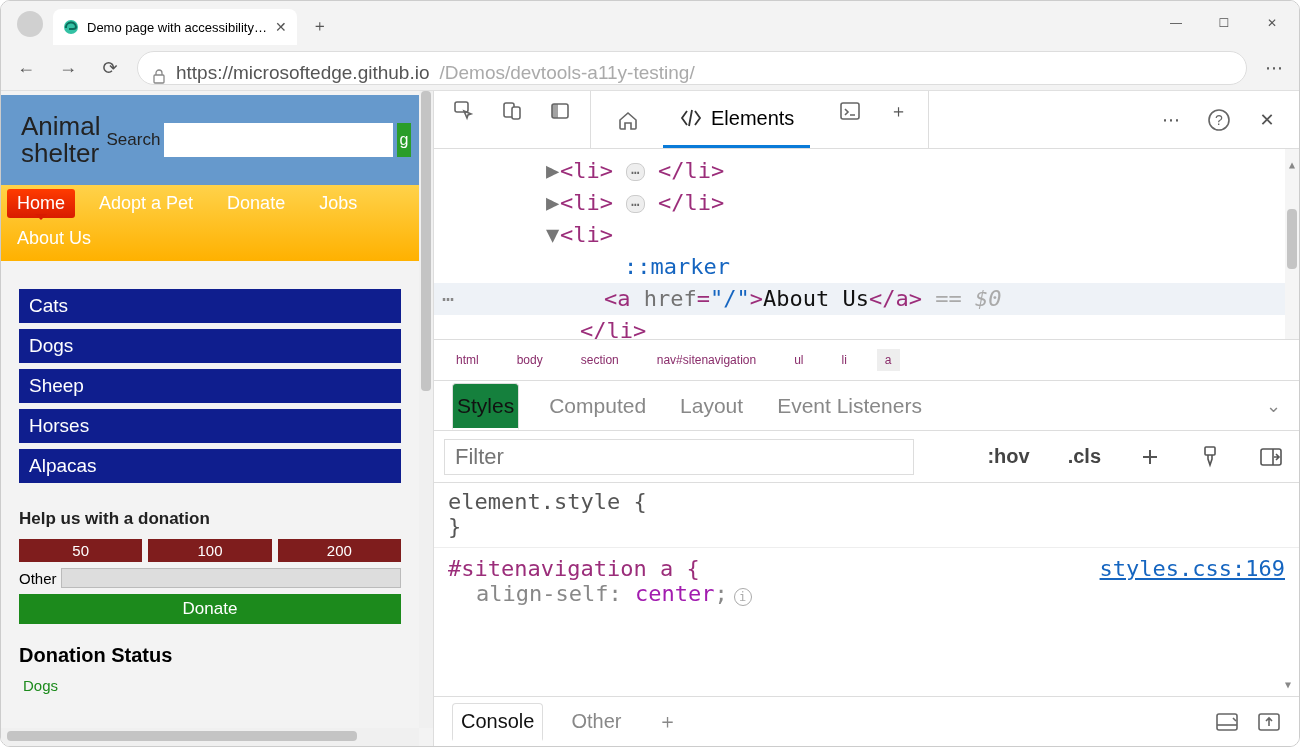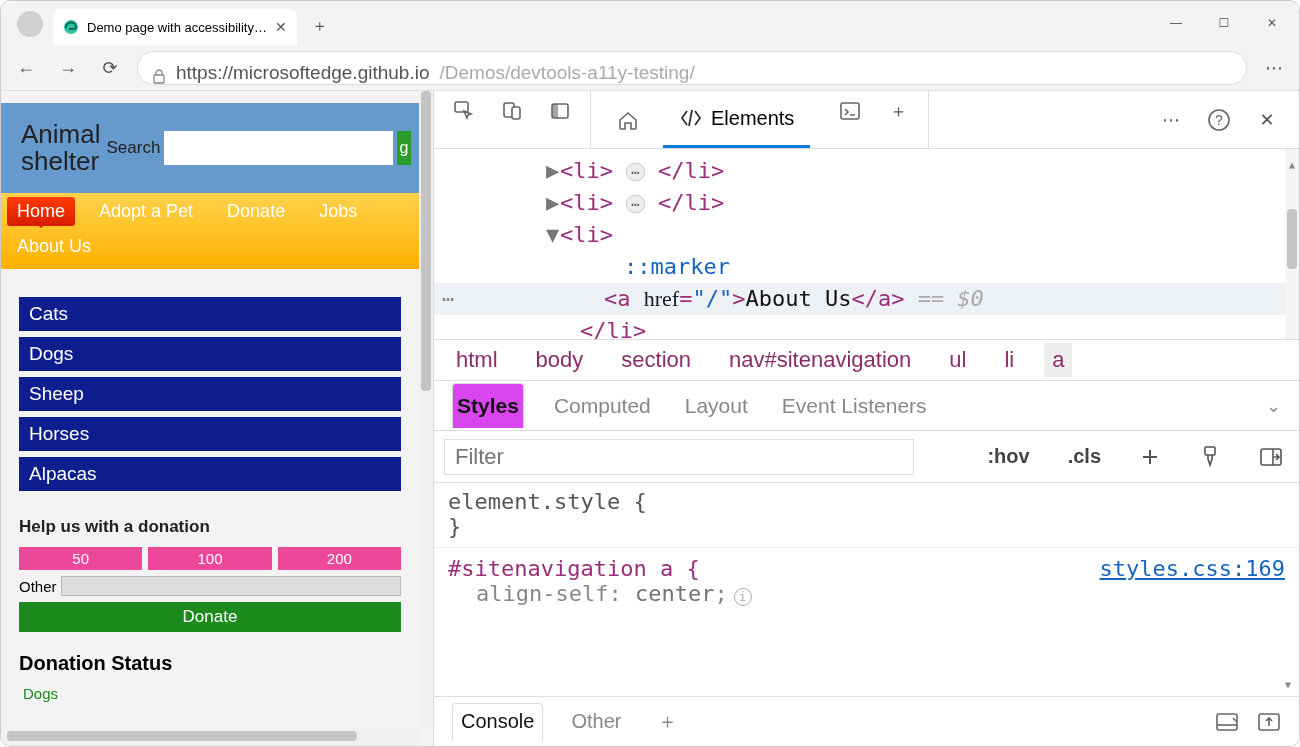--- a/index.html
+++ b/index.html
@@ -62,21 +62,21 @@
 
   
   .main {
     position:absolute; top:90px; left:0; right:0; bottom:0;
     display:flex;
   }
   .page-pane {
     width: 432px; height: 100%; position:relative; overflow:hidden;
     background:#f3f3f3;
   }
-  .page-scroll { position:absolute; top:12px; left:0; width:418px; bottom:18px; overflow:hidden; }
+  .page-scroll { position:absolute; top:4px; left:0; width:418px; bottom:18px; overflow:hidden; }
   .page-vscroll { position:absolute; right:0; top:0; width:14px; bottom:18px; background:#f0f0f0; }
   .page-vscroll .thumb { position:absolute; left:2px; width:10px; top:0; height:300px; background:#c4c4c4; border-radius:4px;}
   .page-hscroll { position:absolute; left:0; bottom:0; height:18px; right:14px; background:#f0f0f0;}
   .page-hscroll .thumb { position:absolute; top:3px; height:10px; left:6px; width:350px; background:#c4c4c4; border-radius:4px;}
 
   .page-header {
     background:#6699cc;
     padding:8px 8px 8px 20px;
     display:flex; align-items:center; gap:4px;
     height:90px;
@@ -96,21 +96,21 @@
   .nav-item.active::after{
     content:""; position:absolute; left:50%; transform:translateX(-50%);
     bottom:-8px; border:6px solid transparent; border-top-color:#d81b00;
   }
 
   .content { padding: 28px 18px 10px 18px; background:#f3f3f3;}
   .cat-list { display:flex; flex-direction:column; gap:6px; }
   .cat-item { background:#0f1e8e; color:#fff; font-size:19px; padding:6px 10px; cursor:pointer;}
   .don-title { font-weight:700; font-size:17px; margin-top:26px; color:#222;}
   .don-row { display:flex; gap:6px; margin-top:10px;}
-  .don-btn { flex:1; background:#ec4899; color:#fff; text-align:center; padding:3px 0; font-size:15px; cursor:pointer;}
+  .don-btn { flex:1; background:#7f1d1d; color:#fff; text-align:center; padding:3px 0; font-size:15px; cursor:pointer;}
   .other-row { display:flex; align-items:center; margin-top:6px; gap:4px; font-size:15px;}
   .other-row input { flex:1; height:20px; background:#ddd; border:1px solid #bbb;}
   .donate-bar { margin-top:6px; background:#1c8a1c; color:#fff; text-align:center; padding:5px 0; font-size:17px; cursor:pointer;}
   .status-title { font-weight:700; font-size:20px; margin-top:20px;}
   .status-val { color:#1c8a1c; font-size:15px; margin-top:10px; padding-left:4px;}
 
   
   .devtools { flex:1; display:flex; flex-direction:column; border-left:1px solid #ddd; background:#fff; }
   .dt-tabs {
     height:58px; display:flex; align-items:center; border-bottom:1px solid #ddd;
@@ -118,53 +118,53 @@
   .dt-group { display:flex; align-items:flex-start; height:100%; border-right:1px solid #ddd; padding:0 10px; gap:8px;}
   .dt-icon { width:40px;height:40px;display:flex;align-items:center;justify-content:center;font-size:18px;color:#555;cursor:pointer;}
   .dt-tab { height:100%; display:flex; align-items:center; gap:8px; padding:0 16px; font-size:20px; color:#555; cursor:pointer;}
   .dt-tab.active { border-bottom:3px solid #0a7bd8; background:#fff; color:#000;}
   .dt-right { margin-left:auto; display:flex; align-items:center; gap:8px; padding-right:12px;}
 
   .dom-panel { position:relative; flex:0 0 190px; overflow:hidden; font-family:Consolas,monospace; font-size:22px; line-height:32px; padding:6px 0; }
   .dom-line { white-space:pre; padding-left: 112px; }
   .dom-line .caret { display:inline-block; width:14px; color:#777; }
   .tag { color:#9b2d7a; }
-  .attrn { color:#0f172a;font-family:Liberation Serif, serif; }
+  .attrn { color:#737373; }
   .attrv { color:#1565c0; }
   .pseudo { color:#1565c0; }
   .text { color:#111; }
   .ghost { color:#aaa; font-style:italic;}
   .sel-row { background:#eef2f7; position:relative;}
   .sel-row::before { content:"⋯"; position:absolute; left:8px; color:#888; font-size:20px;}
   .ellipsis-pill { display:inline-block; background:#eee; border:1px solid #ccc; border-radius:8px; font-size:14px; padding:0 4px; color:#666; line-height:16px; vertical-align:middle;}
   .dom-vscroll { position:absolute; right:0; top:0; bottom:0; width:14px; background:#f5f5f5;}
   .dom-vscroll .thumb{ position:absolute; left:2px; width:10px; top:60px; height:60px; background:#c4c4c4; border-radius:4px;}
   .dom-vscroll .ar { position:absolute; left:2px; width:10px; height:12px; color:#888; font-size:10px; text-align:center;}
   .dom-vscroll .up{ top:0;} .dom-vscroll .dn{ bottom:0;}
 
-  .crumbs { height:42px; border-top:1px solid #ddd; border-bottom:1px solid #ddd; display:flex; align-items:center; gap:22px; padding:0 14px; font-size:22px; color:#8a2d6b;}
+  .crumbs { height:42px; border-top:1px solid #ddd; border-bottom:1px solid #ddd; display:flex; align-items:center; gap:22px; padding:0 14px; font-size:12px; color:#8a2d6b;}
   .crumb { cursor:pointer; padding:4px 8px;}
   .crumb.sel { background:#eee; color:#8a2d6b;}
 
   .style-tabs { height:50px; display:flex; align-items:center; gap:26px; padding:0 18px; font-size:21px; color:#888; border-bottom:1px solid #ddd;}
   .style-tab { cursor:pointer; padding:10px 4px;}
-  .style-tab.active { color:#111; background:#d946ef; border:1px solid #ddd; border-bottom:2px solid #fff; border-radius:4px 4px 0 0; margin-bottom:-1px;font-weight:bold;}
+  .style-tab.active { color:#111; background:#15803d; border:1px solid #ddd; border-bottom:2px solid #fff; border-radius:4px 4px 0 0; margin-bottom:-1px;}
   .style-tabs .chev { margin-left:auto; color:#888; font-size:18px; cursor:pointer;}
 
   .filter-row { height:52px; display:flex; align-items:center; border-bottom:1px solid #ddd;}
   .filter-input { flex:1; max-width:470px; height:36px; border:1px solid #ddd; margin-left:10px; padding:0 10px; font-size:22px; color:#777;}
   .filter-tools { margin-left:auto; display:flex; align-items:center; gap:18px; padding-right:16px; font-size:20px; color:#444;}
   .ft { cursor:pointer;margin-left:20px; }
 
   .css-panel { flex:1; font-family:Consolas,monospace; font-size:22px; padding:6px 14px; color:#555; position:relative; overflow:hidden;}
   .rule-sel { color:#9b2d7a; }
   .rule-src { float:right; color:#1565c0; text-decoration:underline; cursor:pointer;}
   .prop { padding-left:28px; color:#888;}
   .propn { color:#888; }
-  .propv { color:#737373; }
+  .propv { color:#a21caf; }
   .info { display:inline-block; width:18px;height:18px;border:1px solid #aaa;border-radius:50%;font-size:12px;line-height:16px;text-align:center;color:#aaa;margin-left:6px;}
   .css-sep { border-top:1px solid #eee; margin:8px -14px;}
 
   .drawer { height:50px; border-top:1px solid #ddd; display:flex; align-items:center; gap:20px; padding:0 18px; font-size:20px; color:#888;}
   .drawer .dtab { cursor:pointer; padding:6px 8px;}
   .drawer .dtab.active { color:#111; background:#fff; border:1px solid #ddd; border-bottom:2px solid #fff; border-radius:4px 4px 0 0; margin-bottom:-1px;}
   .drawer .right { margin-left:auto; display:flex; gap:18px; font-size:18px; color:#666;}
   svg { display:block; }
 </style>
 </head>

